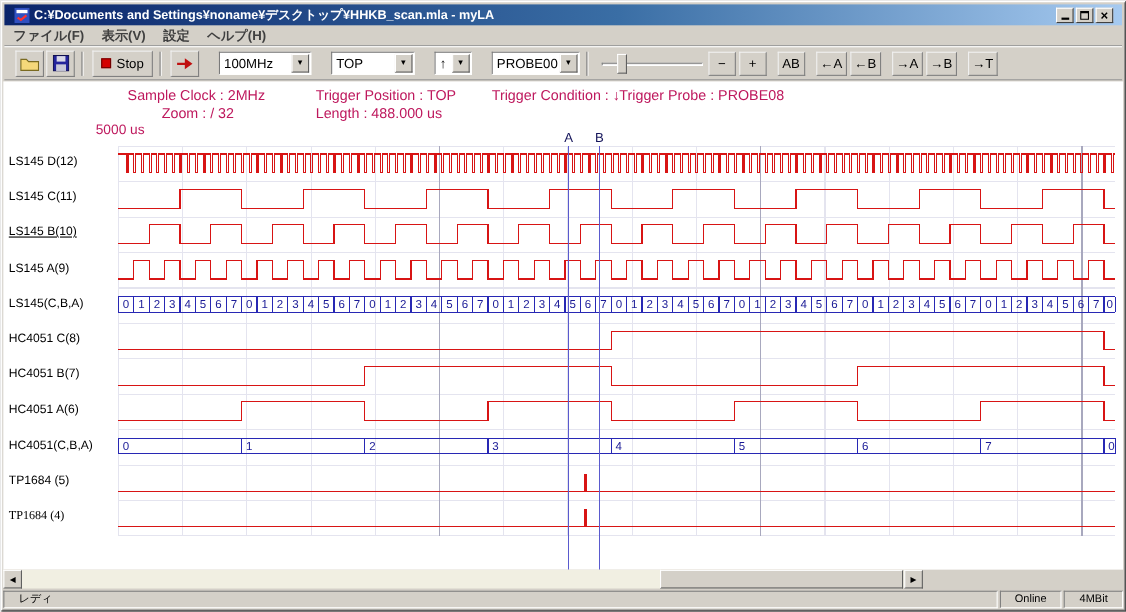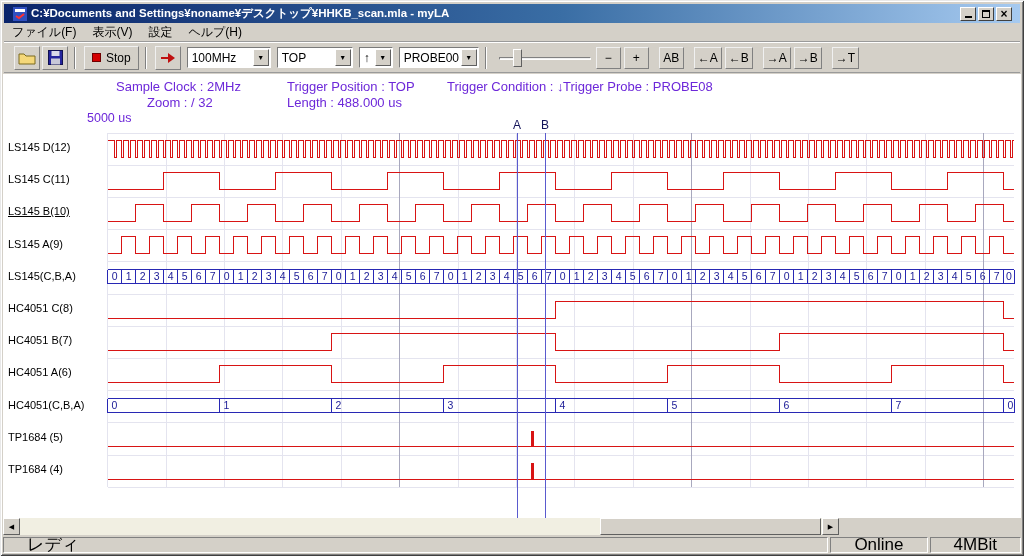--- a/index.html
+++ b/index.html
@@ -20,50 +20,50 @@
   .win-btns { display: flex; }
   .wbtn { width: 16px; height: 14px; background: #d4d0c8; margin-left: 2px;
     border: 1px solid; border-color: #ffffff #404040 #404040 #ffffff;
     display: inline-grid; place-items: center; color: #000; }
   .glyph-min { width: 7px; height: 9px; border-bottom: 2px solid #000; }
   .glyph-max { width: 8px; height: 8px; border: 1px solid #000; border-top-width: 2px; }
   .glyph-close { font-size: 12px; font-weight: bold; line-height: 10px; }
   
   .menubar { position: absolute; left: 4px; top: 23px; right: 4px; height: 19px;
     display: flex; align-items: center; border-bottom: 1px solid #9a9a9a; }
-  .menu-item { padding: 2px 8px; font-size: 12px; color: #000000; white-space: nowrap; }
+  .menu-item { padding: 2px 8px; font-size: 12px; color: #404040; white-space: nowrap; font-weight: bold; }
   
   .toolbar { position: absolute; left: 4px; top: 42px; right: 4px; height: 31px;
     display: flex; align-items: center; padding-left: 8px; border-top: 1px solid #ffffff;
     border-bottom: 1px solid #9a9a9a; }
   .tbtn { height: 24px; min-width: 26px; background: #d4d0c8;
     border: 1px solid; border-color: #f0f0f0 #808080 #808080 #f0f0f0;
     display: inline-flex; align-items: center; justify-content: center;
     font-size: 12px; color: #000; margin-left: 2px; }
   .tbtn.sm { height: 22px; min-width: 25px; padding: 0 3px; margin-left: 3px; }
   .gapL { margin-left: 10px !important; }
   .stop { padding: 0 7px; gap: 5px; }
   .stop-sq { width: 9px; height: 9px; background: #d40000; border: 1px solid #700000; display: inline-block; }
   .tsep { width: 2px; height: 22px; margin: 0 6px; border-left: 1px solid #808080; border-right: 1px solid #ffffff; }
-  .combo { position: relative; height: 21px; background: #fff; margin-left: 6px;
+  .combo { position: relative; height: 21px; background: #fff; margin-left: 18px;
     border: 1px solid; border-color: #7a7a7a #ffffff #ffffff #7a7a7a;
     display: inline-flex; align-items: center; }
   .combo-text { flex: 1; font-size: 12px; padding-left: 4px; white-space: nowrap; overflow: hidden; }
   .combo-btn { width: 16px; height: 17px; background: #d4d0c8; margin-right: 1px;
     border: 1px solid; border-color: #ffffff #606060 #606060 #ffffff; display: inline-grid; place-items: center; }
   .combo-btn::after { content: "▼"; font-size: 7px; color: #000; }
   .w84 { width: 84px; } .w76 { width: 76px; } .w34 { width: 34px; } .w80 { width: 80px; }
   .slider { position: relative; width: 96px; height: 22px; margin-left: 4px; display: inline-block; }
   .slider-track { position: absolute; left: 2px; right: 2px; top: 10px; height: 3px; background: #efefef;
     border: 1px solid; border-color: #808080 #ffffff #ffffff #808080; }
   .slider-thumb { position: absolute; left: 16px; top: 2px; width: 9px; height: 18px; background: #d4d0c8;
     border: 1px solid; border-color: #ffffff #606060 #606060 #ffffff; }
   
   .content { position: absolute; left: 3px; right: 3px; top: 74px; height: 444px; background: #ffffff; overflow: hidden; }
-  .info { position: absolute; font-size: 13px; color: #6d28d9; white-space: nowrap; }
+  .info { position: absolute; font-size: 13px; color: #be185d; white-space: nowrap; }
   .i-sc { left: 113px; top: 5px; } .i-tp { left: 284px; top: 5px; }
   .i-tc { left: 444px; top: 5px; } .i-pr { left: 560px; top: 5px; }
   .i-zm { left: 113px; top: 21px; margin-left: 31px; } .i-ln { left: 284px; top: 21px; }
   .i-ts { left: 84px; top: 37px; font-size: 12.5px; }
   #channel-labels { position: absolute; left: 0; top: 41px; width: 107px; height: 403px; }
   .ch-label { position: absolute; left: 5px; font-size: 11px; color: #000; white-space: nowrap; }
   #wave-svg { position: absolute; left: -3px; top: 41px; }
   #wave-svg text { font-family: "Liberation Sans", "DejaVu Sans", sans-serif; }
   
   .hscroll-zone { position: absolute; left: 3px; right: 3px; top: 518px; height: 18px; background: #d4d0c8; }
@@ -71,21 +71,21 @@
   .sbtn { width: 17px; height: 17px; background: #d4d0c8; flex: none;
     border: 1px solid; border-color: #ffffff #606060 #606060 #ffffff; display: grid; place-items: center; }
   .sbtn.left::after  { content: "◀"; font-size: 7px; color: #000; }
   .sbtn.right::after { content: "▶"; font-size: 7px; color: #000; }
   .strack { position: relative; flex: 1; }
   .sthumb { position: absolute; left: 580px; top: 0; width: 221px; height: 17px; background: #d4d0c8;
     border: 1px solid; border-color: #ffffff #606060 #606060 #ffffff; }
   
   .statusbar { position: absolute; left: 3px; right: 3px; top: 537px; height: 16px; display: flex; gap: 2px; }
   .spanel { background: #d4d0c8; border: 1px solid; border-color: #808080 #ffffff #ffffff #808080;
-    font-size: 17px; color: #000; padding: 0 23px; line-height: 13px; white-space: nowrap; }
+    font-size: 10px; color: #000; padding: 0 13px; line-height: 13px; white-space: nowrap; }
   .spanel.main { flex: 1; }
 </style>
 </head>
 <body>
 
 <div class="screen">
 
   <div class="titlebar">
     <span class="app-icon">
       <svg width="14" height="14">
@@ -183,21 +183,21 @@
         <div class="ch-label" style="top: 26px;">LS145 D(12)</div>
         <div class="ch-label" style="top: 58.2px;">LS145 C(11)</div>
         <div class="ch-label" style="top: 90.4px; text-decoration: underline;">LS145 B(10)</div>
         <div class="ch-label" style="top: 122.6px;">LS145 A(9)</div>
         <div class="ch-label" style="top: 154.8px;">LS145(C,B,A)</div>
         <div class="ch-label" style="top: 187px;">HC4051 C(8)</div>
         <div class="ch-label" style="top: 219.2px;">HC4051 B(7)</div>
         <div class="ch-label" style="top: 251.4px;">HC4051 A(6)</div>
         <div class="ch-label" style="top: 283.6px;">HC4051(C,B,A)</div>
         <div class="ch-label" style="top: 315.8px;">TP1684 (5)</div>
-        <div class="ch-label" style="top: 348px;">TP1684 (4)</div>
+        <div class="ch-label" style="top: 348px; font-family: Liberation Serif, serif;">TP1684 (4)</div>
       </div>
     <svg id="wave-svg" width="1024" height="404" viewBox="0 0 1024 404" shape-rendering="crispEdges">
         <line x1="107.6" y1="18" x2="1014" y2="18" stroke="#e4e4ef" stroke-width="1"></line>
         <line x1="107.6" y1="50.2" x2="1014" y2="50.2" stroke="#e4e4ef" stroke-width="1"></line>
         <line x1="107.6" y1="82.4" x2="1014" y2="82.4" stroke="#e4e4ef" stroke-width="1"></line>
         <line x1="107.6" y1="114.60000000000001" x2="1014" y2="114.60000000000001" stroke="#e4e4ef" stroke-width="1"></line>
         <line x1="107.6" y1="146.8" x2="1014" y2="146.8" stroke="#e4e4ef" stroke-width="1"></line>
         <line x1="107.6" y1="179" x2="1014" y2="179" stroke="#e4e4ef" stroke-width="1"></line>
         <line x1="107.6" y1="211.20000000000002" x2="1014" y2="211.20000000000002" stroke="#e4e4ef" stroke-width="1"></line>
         <line x1="107.6" y1="243.40000000000003" x2="1014" y2="243.40000000000003" stroke="#e4e4ef" stroke-width="1"></line>

